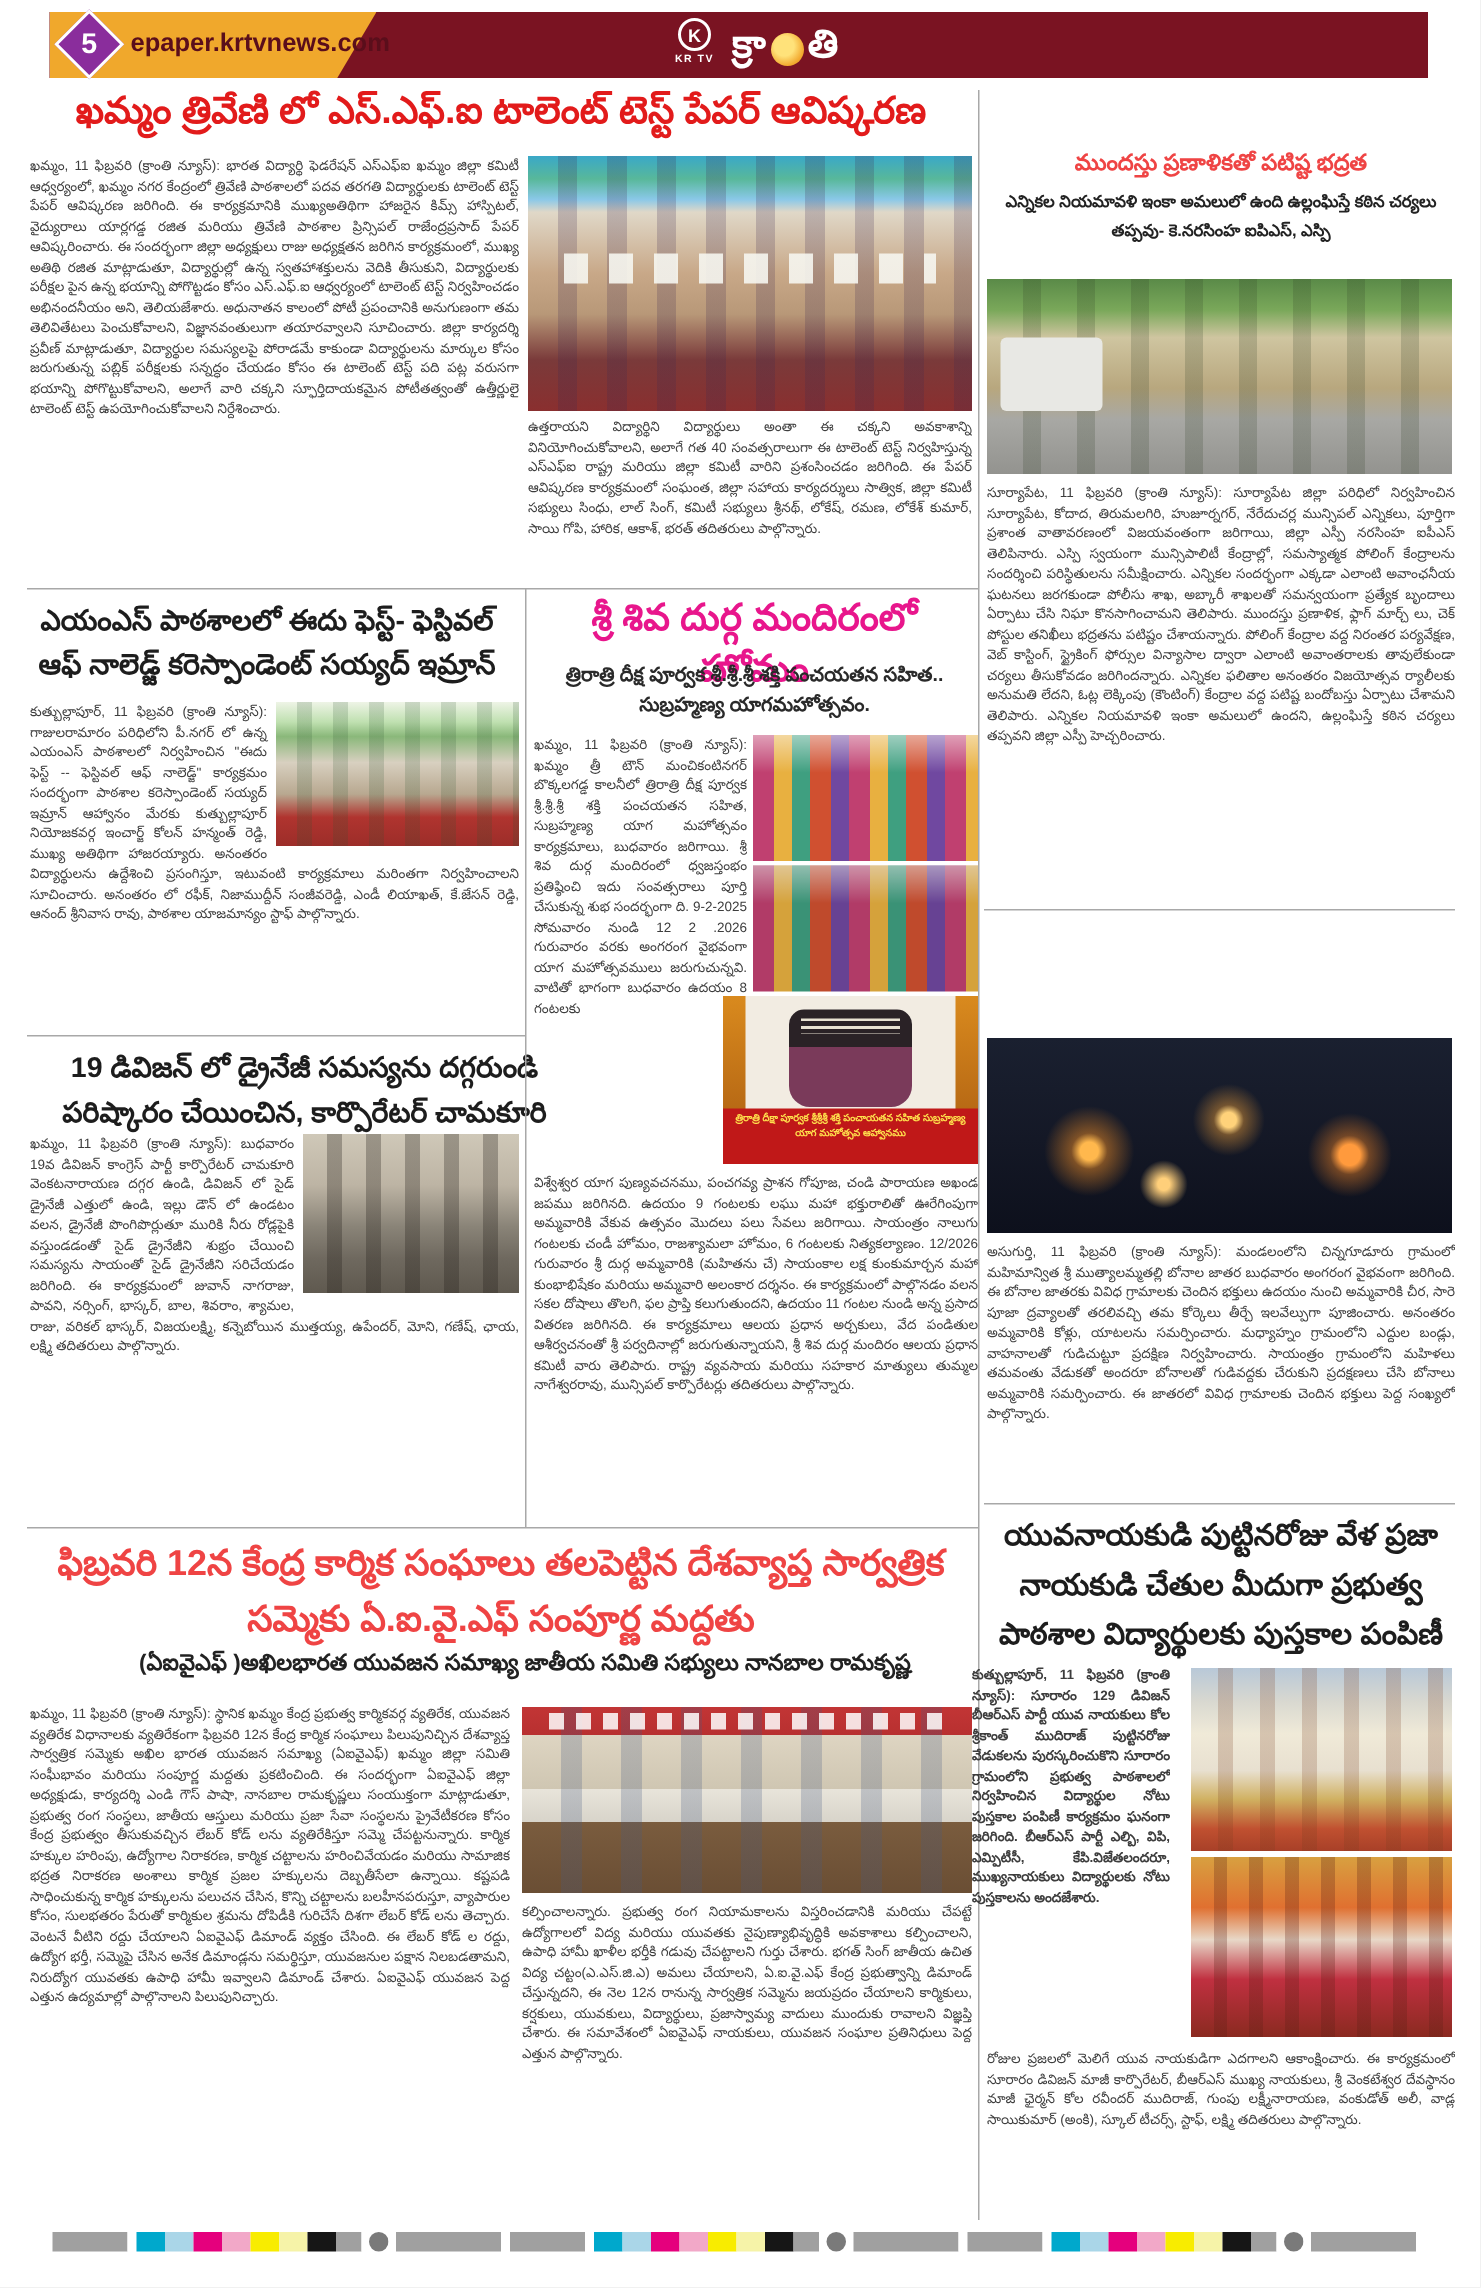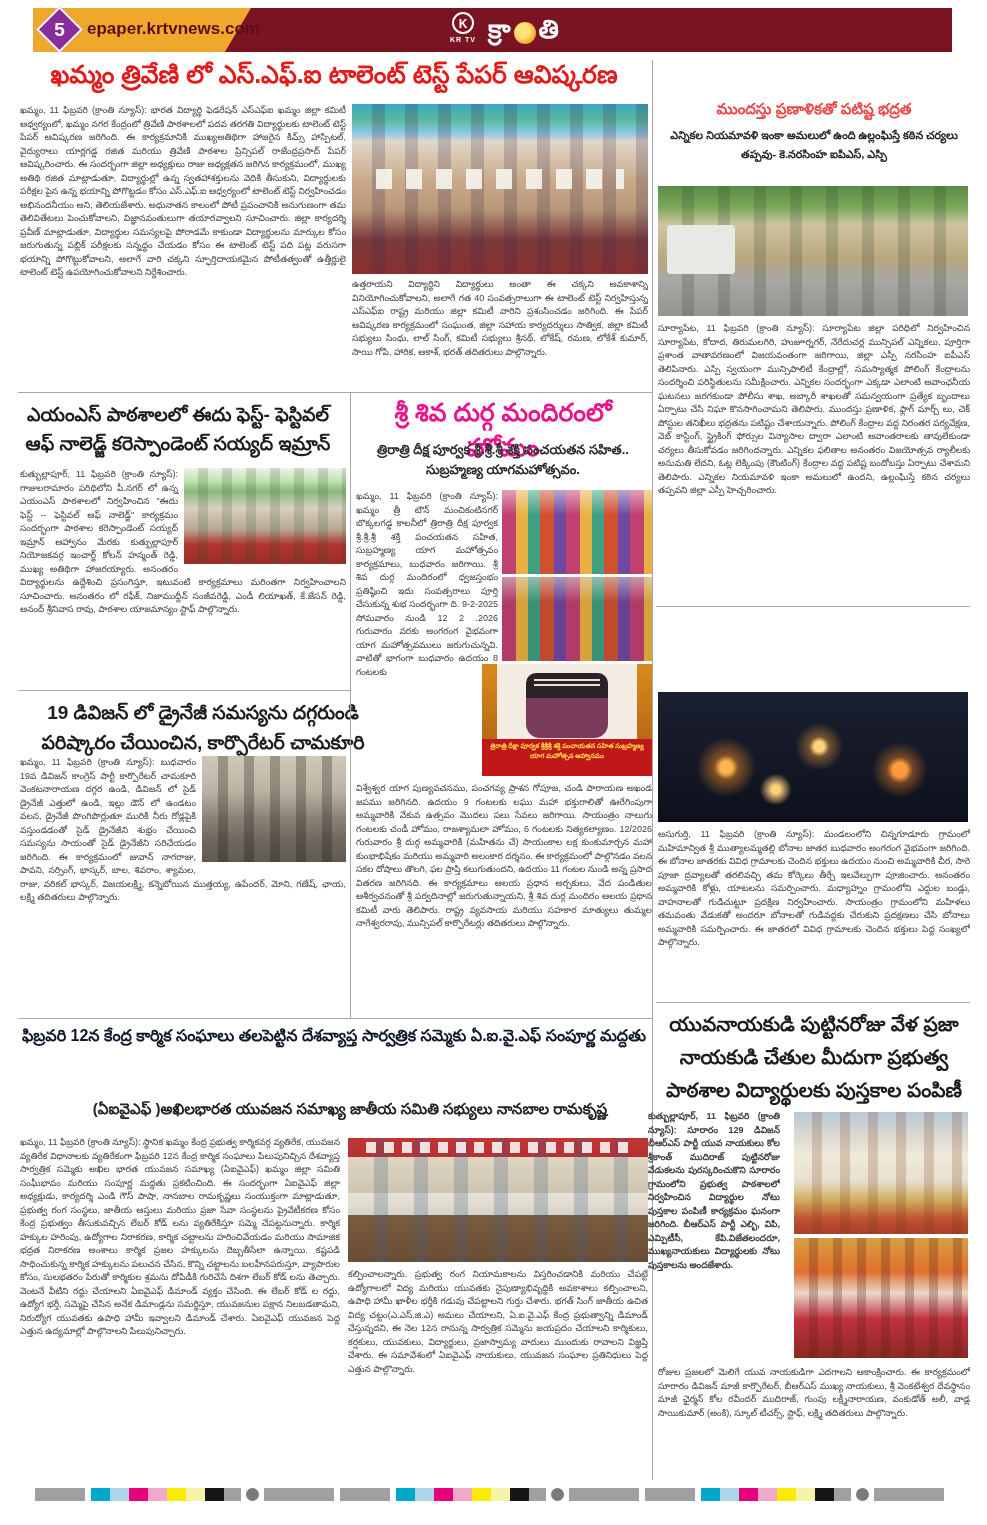--- a/index.html
+++ b/index.html
@@ -49,21 +49,21 @@
   #ph-drain { float:right; width:144px; height:106px; margin:0 0 4px 6px; background:#cfcfcf; overflow:hidden; position:relative; }
   #vr1 { left:350px; top:392px; width:1px; height:626px; }
   #a4-h { left:356px; top:398px; width:294px; font-size:25px; color:#e8168c; }
   #a4-s { left:356px; top:440px; width:294px; font-size:13px; color:#2a2a2a; line-height:1.5; }
   #a4-b1 { left:356px; top:490px; width:142px; height:288px; }
   #ph-hom1 { left:502px; top:490px; width:150px; height:84px; }
   #ph-hom2 { left:502px; top:577px; width:150px; height:84px; }
   #ph-poster { left:482px; top:664px; width:170px; height:112px; background:#f2ece2; }
   #a4-b2 { left:356px; top:782px; width:296px; height:234px; }
   #r3 { left:18px; top:1018px; width:634px; height:1px; }
-  #a5-h { left:20px; top:1024px; width:628px; font-size:16px; color:#0f172a; line-height:1.55; }
+  #a5-h { left:20px; top:1024px; width:628px; font-size:24px; color:#ef4444; line-height:1.55; }
   #a5-s { left:36px; top:1100px; width:628px; font-size:15px; font-weight:bold; text-align:center; color:#222; }
   #a5-b1 { left:20px; top:1136px; width:320px; height:344px; }
   #ph-meet { left:348px; top:1138px; width:300px; height:124px; }
   #a5-b2 { left:348px; top:1268px; width:300px; height:212px; }
   #vrm { left:652px; top:60px; width:1px; height:1420px; }
   #a6-h { left:658px; top:64px; width:312px; font-size:23px; color:#2b3fc0; }
   #a6-s1 { left:658px; top:100px; width:312px; font-size:15px; color:#ef4444; }
   #a6-s2 { left:658px; top:126px; width:312px; font-size:11px; color:#222; line-height:1.75; }
   #ph-pol { left:658px; top:186px; width:310px; height:130px; }
   #a6-b { left:658px; top:322px; width:312px; height:282px; }

